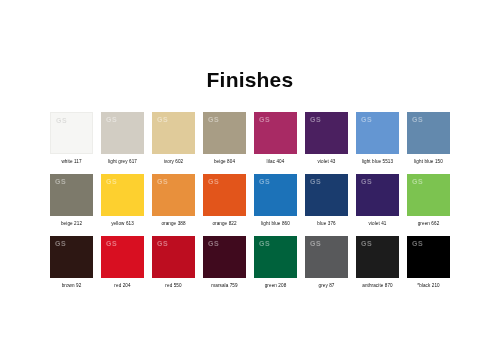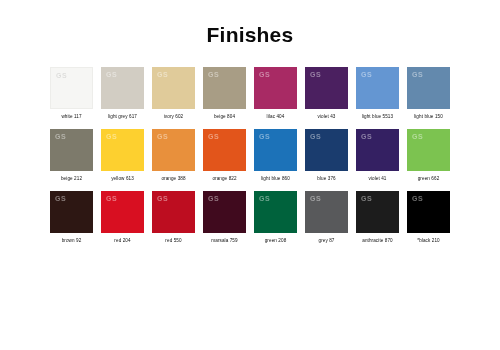--- a/index.html
+++ b/index.html
@@ -20,21 +20,21 @@
     box-sizing: border-box;
     padding: 0;
   }
   .page-title {
     text-align: center;
     font-size: 21px;
     font-weight: bold;
     color: #0a0a0a;
     letter-spacing: 0.2px;
     margin: 0;
-    padding-top: 24px;
+    padding-top: 69px;
     line-height: 1;
   }
   .swatch-grid {
     margin: 0 auto;
     padding-top: 22px;
     width: 400px;
   }
   .swatch-row {
     display: flex;
     justify-content: space-between;

